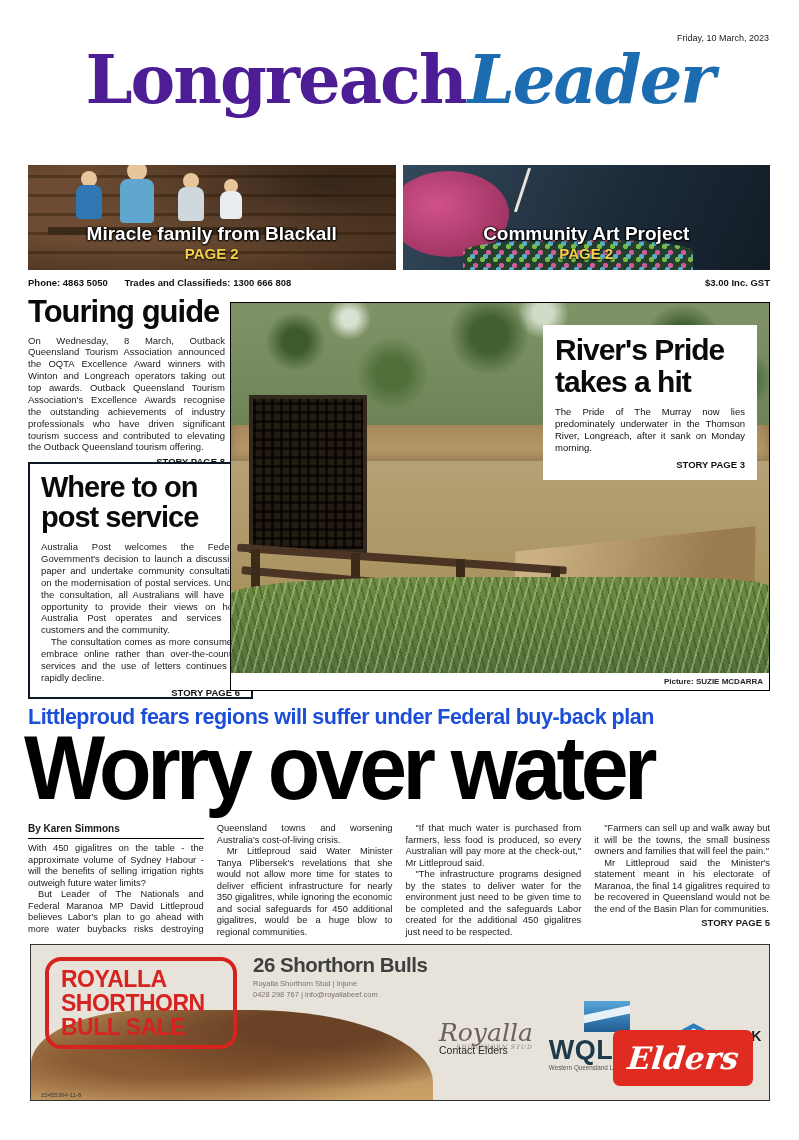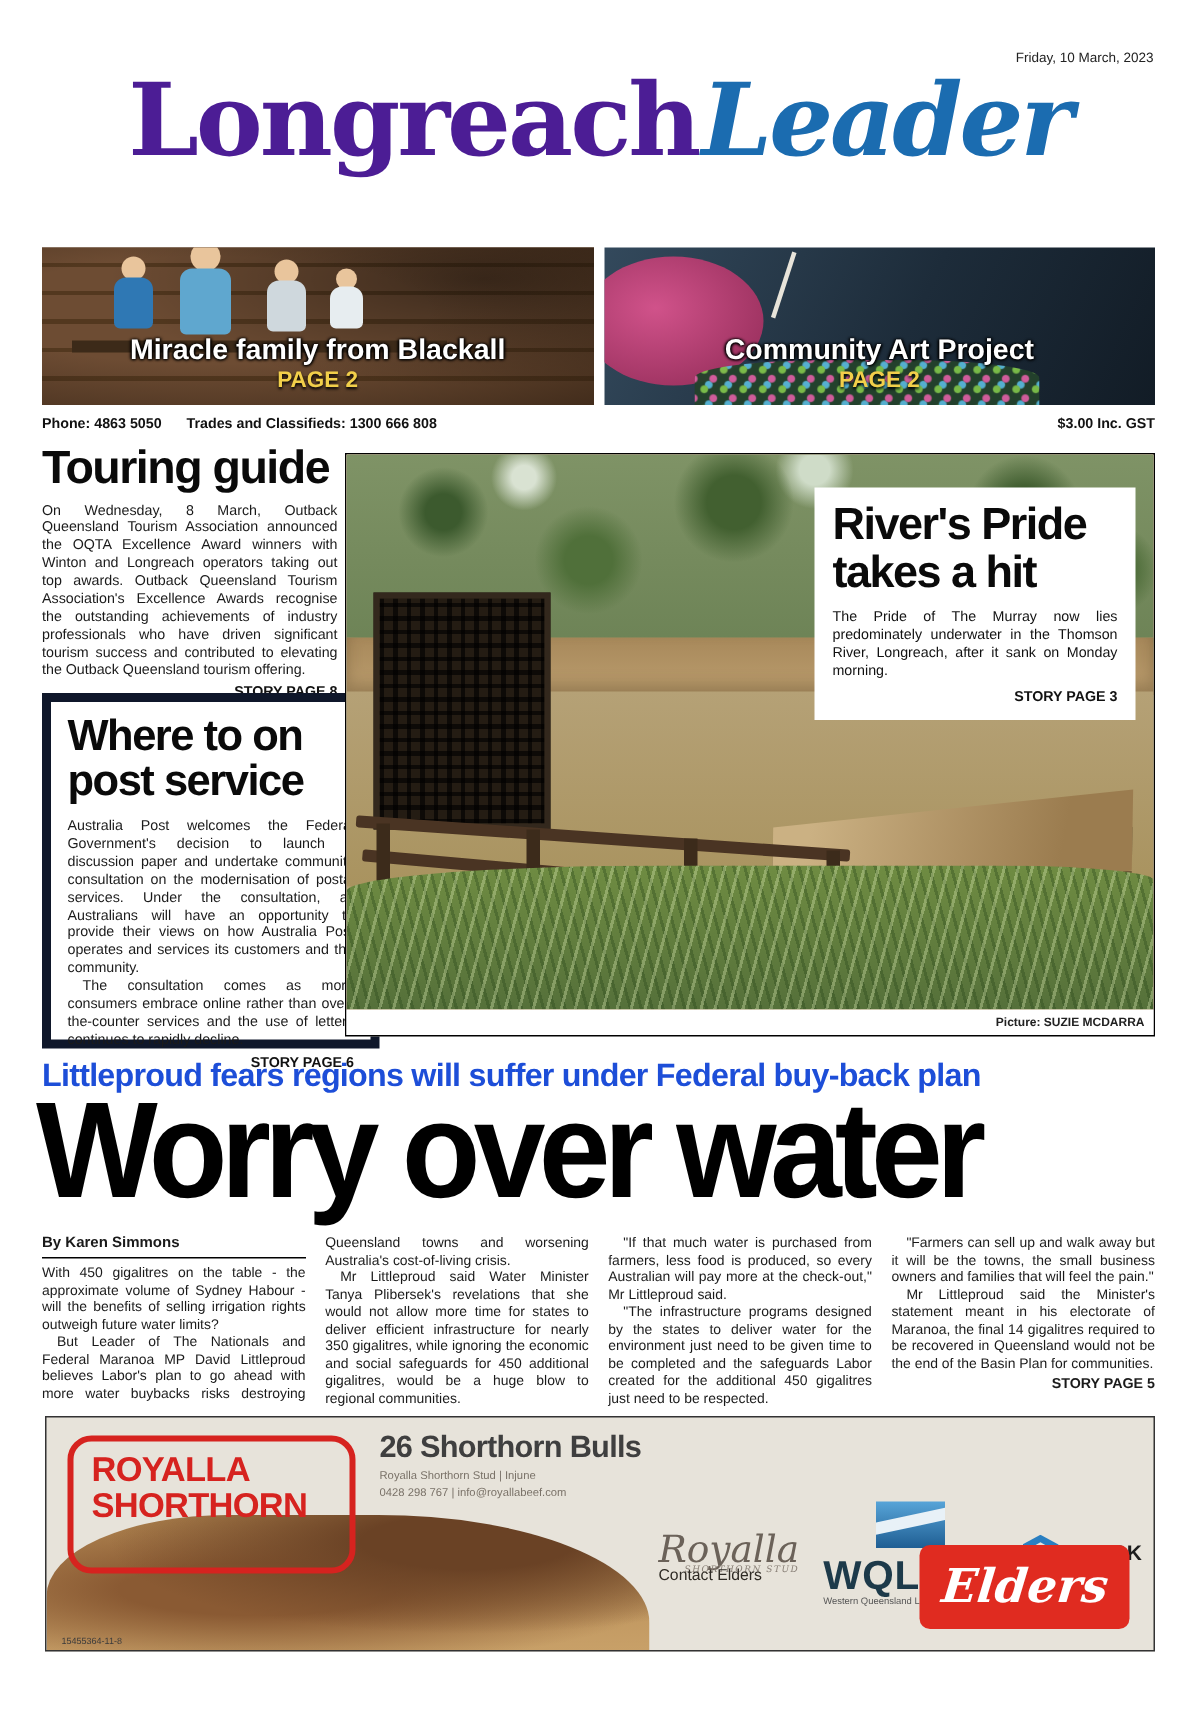--- a/index.html
+++ b/index.html
@@ -51,21 +51,21 @@
   
   .infobar { position:absolute; top:277px; left:28px; width:742px; display:flex;
              justify-content:space-between; font-size:9.5px; font-weight:bold; color:#111; }
   .infobar .left span { margin-right:14px; }
   
   .touring { position:absolute; top:296px; left:28px; width:197px; }
   .art-head { font-weight:bold; font-size:31px; letter-spacing:-1px; line-height:1.02; color:#0a0a0a; }
   .art-body { font-size:9.5px; line-height:1.25; text-align:justify; margin-top:7px; color:#1a1a1a; }
   .story { font-size:9.5px; font-weight:bold; text-align:right; margin-top:3px; }
   .postbox { position:absolute; top:462px; left:28px; width:225px; height:237px;
-             border:6px solid #0f172a; padding:9px 11px; background:#fff; }
+             border:2px solid #0f172a; padding:9px 11px; background:#fff; }
   .postbox .art-head { font-size:29px; }
   .postbox .art-body { margin-top:9px; }
   .postbox .p2 { text-indent:10px; margin-top:0; }
   
   .photobox { position:absolute; top:302px; left:230px; width:540px; height:389px;
               border:1px solid #000; background:#fff; }
   .photo { position:relative; width:100%; height:370px; overflow:hidden; background:#b7a478; }
   .trees { position:absolute; top:0; left:0; right:0; height:128px;
       background:
         radial-gradient(circle at 12% 30%, #3c5a2e 12px, transparent 30px),
@@ -272,20 +272,21 @@
   <p>Mr Littleproud said the Minister's statement meant in his electorate of Maranoa, the final 14 gigalitres required to be recovered in Queensland would not be the end of the Basin Plan for communities.</p>
   <div class="story">STORY PAGE 5</div>
 </div>
 
 <div class="ad">
   <div class="bullphoto"></div>
   <div class="adcode">15455364-11-8</div>
   <div class="redbox">
     <div>ROYALLA</div>
     <div>SHORTHORN</div>
+    <div>BULL SALE</div>
   </div>
   <div class="bulls">
     <h3>26 Shorthorn Bulls</h3>
     <div class="sub">Royalla Shorthorn Stud | Injune</div>
     <div class="sub">0428 298 767 | info@royallabeef.com</div>
   </div>
   <div class="logos">
     <div class="royalla">
       <div>Royalla</div>
       <div class="rsub">SHORTHORN STUD</div>

